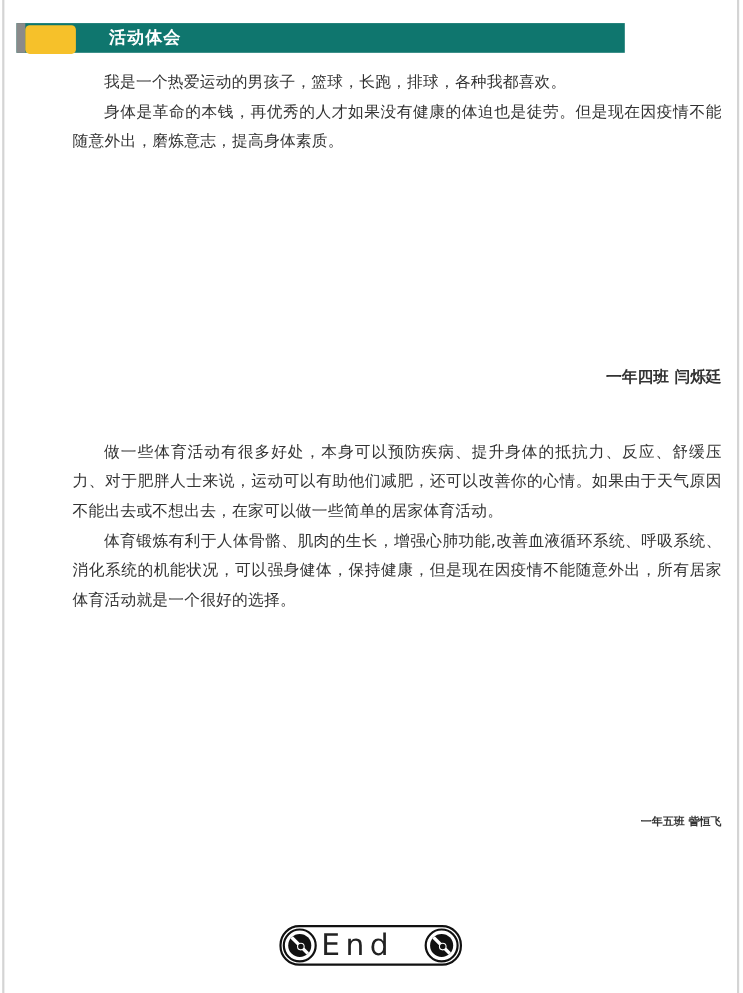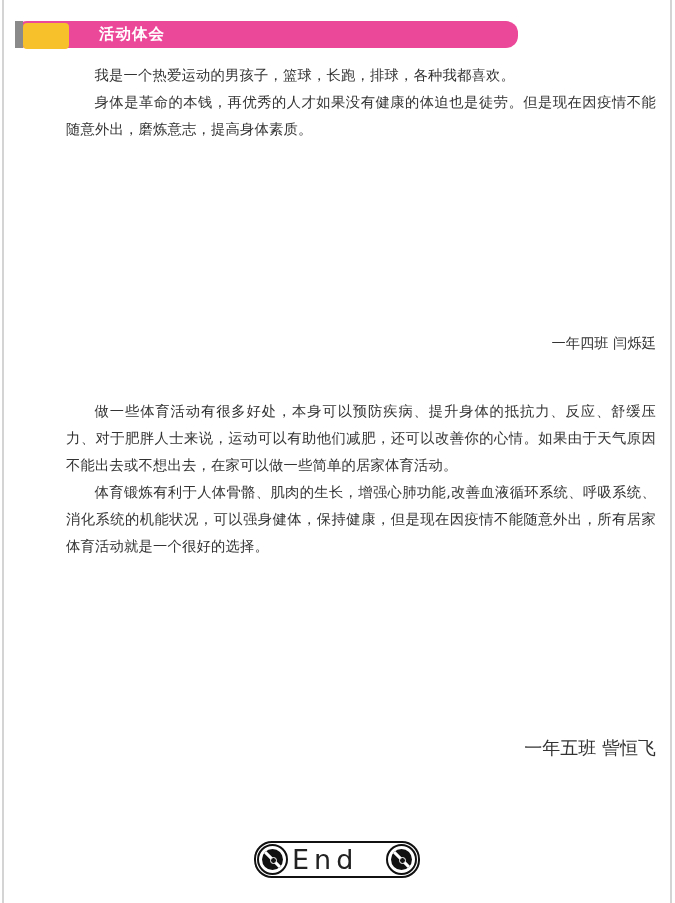--- a/index.html
+++ b/index.html
@@ -1,35 +1,35 @@
 <!DOCTYPE html>
 <html><head>
 <meta charset="utf-8">
 <style>
   html, body { margin: 0; padding: 0; background: #ffffff; }
   body { width: 675px; height: 903px; position: relative; overflow: hidden;
          font-family: "DejaVu Sans", "Liberation Sans", sans-serif; color: #333333; }
   .page-border-left { position: absolute; left: 2px; top: 0; width: 2px; height: 903px; background: #d4d4d4; }
   .page-border-right { position: absolute; left: 670px; top: 0; width: 2px; height: 903px; background: #d4d4d4; }
 
-  .section-header { position: absolute; left: 15px; top: 21px; width: 503px; height: 27px; background: #ec4899; border-radius: 12px; }
+  .section-header { position: absolute; left: 15px; top: 21px; width: 553px; height: 27px; background: #0f766e; }
   .section-header .accent { position: absolute; left: 8px; top: 2px; width: 46px; height: 26px; background: #f6c12a; border-radius: 4px; }
   .section-header .left-stripe { position: absolute; left: 0; top: 0; width: 8px; height: 27px; background: #8a8a8a; }
   .section-header .title { position: absolute; left: 84px; top: 0; height: 27px; line-height: 27px; color: #ffffff;
                            font-size: 15.5px; font-weight: bold; letter-spacing: 1px; }
 
   .article { position: absolute; left: 18px; width: 638px; font-size: 14.3px; line-height: 27px; letter-spacing: 0.2px; }
   .article p { margin: 0; text-align: justify; }
   .article p.indent { text-indent: 2em; margin-left: 48px; }
-  .signature { text-align: center; }
+  .signature { text-align: center; font-weight: bold; }
 
   #article-1 { top: 62px; }
   #article-2 { top: 398px; }
   .sig1 { position: absolute; top: 330px; right: 19px; font-size: 14.3px; line-height: 27px; }
-  .sig2 { position: absolute; top: 734px; right: 19px; font-size: 18px; line-height: 27px; }
+  .sig2 { position: absolute; top: 734px; right: 19px; font-size: 10px; line-height: 27px; }
 
   .end-badge { position: absolute; left: 254px; top: 841px; width: 166px; height: 37px; }
   .end-badge .pill { position: absolute; left: 0; top: 0; width: 162px; height: 33px; border: 2px solid #111; border-radius: 18px; background: #fff; }
   .end-badge .disc { position: absolute; top: 3px; width: 27px; height: 27px; border-radius: 50%; border: 2px solid #111; background: #fff; }
   .end-badge .disc .inner { position: absolute; left: 3px; top: 3px; width: 21px; height: 21px; border-radius: 50%; background: #111; overflow: hidden; }
   .end-badge .disc .inner::before { content: ""; position: absolute; left: 9px; top: -2px; width: 3px; height: 25px; background: #fff; transform: rotate(-45deg); }
   .end-badge .disc .inner::after { content: ""; position: absolute; left: 8px; top: 8px; width: 5px; height: 5px; border-radius: 50%; background: #111; border: 1px solid #fff; }
   .end-badge .disc.left { left: 3px; }
   .end-badge .disc.right { left: 132px; }
   .end-badge .label { position: absolute; left: 38px; top: 0; width: 94px; height: 37px; line-height: 37px; text-align: left;

